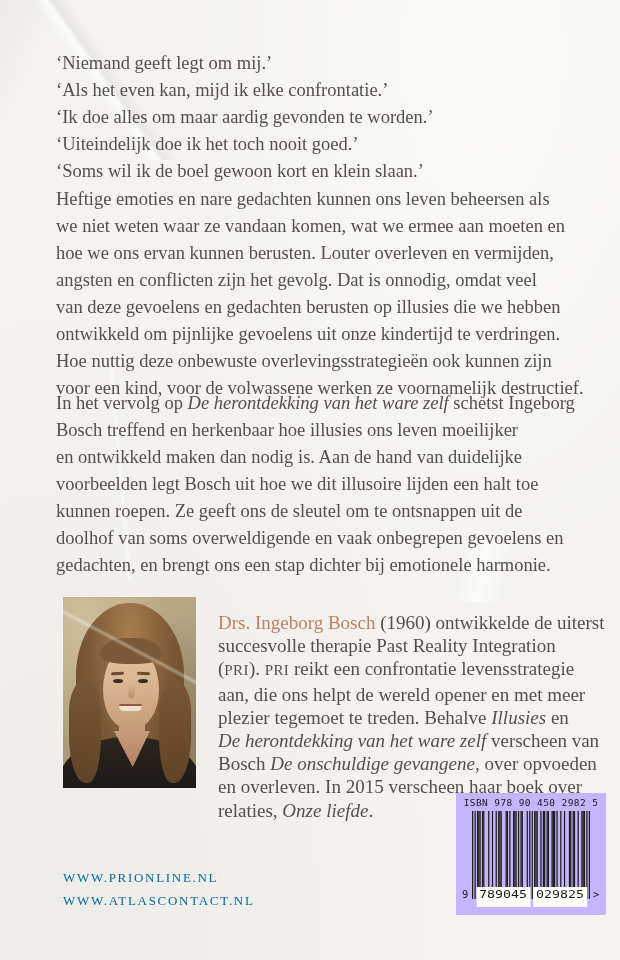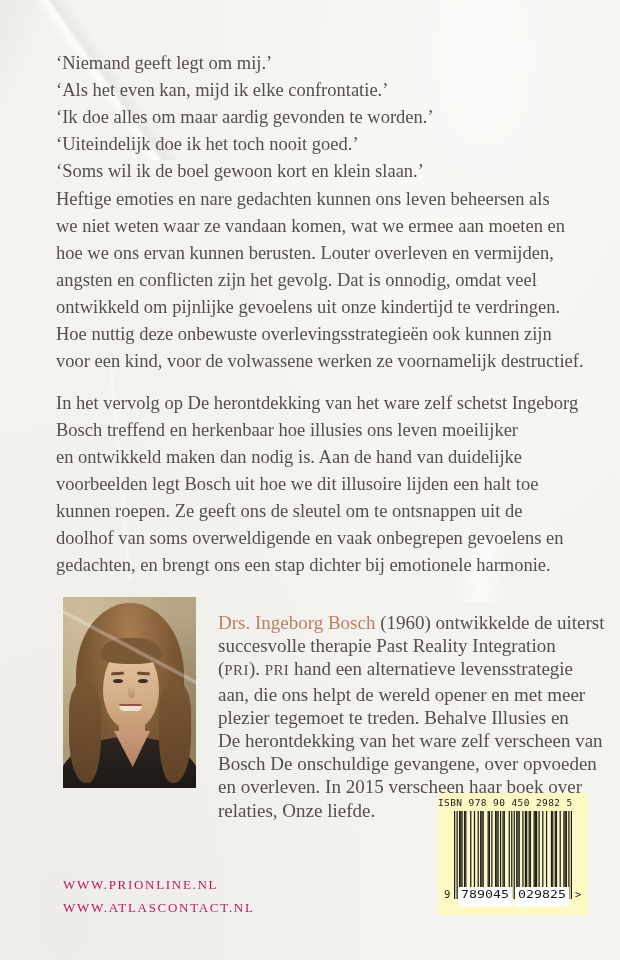--- a/index.html
+++ b/index.html
@@ -42,21 +42,21 @@
   #quotes{top:50px;}
   #para1{top:186px;}
   #para2{top:390px;}
 
   #bio{
     position:absolute;left:218px;top:611px;
     font-size:19px;line-height:23.2px;color:var(--text);
   }
   #bio .ln{white-space:pre;}
 
-  .s-i{}
+  .s-i{font-style:italic;}
   .s-c{color:var(--accent);}
   .s-sc{font-size:0.79em;letter-spacing:.4px;margin-top:7px;}
 
   
   .photo{
     position:absolute;left:63px;top:597px;width:133px;height:191px;
     overflow:hidden;
     background:
       radial-gradient(ellipse at 15% 12%, #cdbd9b 0%, rgba(205,189,155,0) 55%),
       radial-gradient(ellipse at 92% 75%, #8d7d5e 0%, rgba(141,125,94,0) 60%),
@@ -113,26 +113,26 @@
     left:16px;top:59px;width:23px;height:7px;z-index:6;
     background:#ece3d4;border-radius:3px 3px 9px 9px;
     border-top:2px solid #93563f;
   }
   .ph-scratch{
     left:0;top:0;width:133px;height:100px;z-index:7;
     background:linear-gradient(28deg, transparent 48%, rgba(255,255,255,.35) 50%, transparent 52%);
   }
 
   
-  #links{position:absolute;left:63px;top:866px;font-size:13px;letter-spacing:1.7px;color:#be185d;line-height:23px;margin-top:7px;}
+  #links{position:absolute;left:63px;top:866px;font-size:13px;letter-spacing:1.7px;color:#0369a1;line-height:23px;}
 
   
   #barcode{
-    position:absolute;left:438px;top:793px;width:150px;
-    background:#fef9c3;padding:4px 0 8px;
+    position:absolute;left:456px;top:793px;width:150px;
+    background:#c4b5fd;padding:4px 0 8px;text-align:center;
   }
   .bc-label{
     font-family:"DejaVu Sans Mono",monospace;
     font-size:9.5px;letter-spacing:.4px;color:#1b1b1a;white-space:pre;
   }
   .bc-wrap{position:relative;width:118px;height:96px;margin:3px auto 0;}
   .bc-wrap svg{position:absolute;left:-12px;top:0;}
 </style>
 </head>
 <body>
@@ -147,20 +147,21 @@
     <div class="ln"><span>‘Ik doe alles om maar aardig gevonden te worden.’</span></div>
     <div class="ln"><span>‘Uiteindelijk doe ik het toch nooit goed.’</span></div>
     <div class="ln"><span>‘Soms wil ik de boel gewoon kort en klein slaan.’</span></div>
   </div>
 
 <div id="para1" class="textblock">
     <div class="ln"><span>Heftige emoties en nare gedachten kunnen ons leven beheersen als</span></div>
     <div class="ln"><span>we niet weten waar ze vandaan komen, wat we ermee aan moeten en</span></div>
     <div class="ln"><span>hoe we ons ervan kunnen berusten. Louter overleven en vermijden,</span></div>
     <div class="ln"><span>angsten en conflicten zijn het gevolg. Dat is onnodig, omdat veel</span></div>
+    <div class="ln"><span>van deze gevoelens en gedachten berusten op illusies die we hebben</span></div>
     <div class="ln"><span>ontwikkeld om pijnlijke gevoelens uit onze kindertijd te verdringen.</span></div>
     <div class="ln"><span>Hoe nuttig deze onbewuste overlevingsstrategieën ook kunnen zijn</span></div>
     <div class="ln"><span>voor een kind, voor de volwassene werken ze voornamelijk destructief.</span></div>
   </div>
 
 <div id="para2" class="textblock">
     <div class="ln"><span>In het vervolg op </span><span class="s-i">De herontdekking van het ware zelf</span><span> schetst Ingeborg</span></div>
     <div class="ln"><span>Bosch treffend en herkenbaar hoe illusies ons leven moeilijker</span></div>
     <div class="ln"><span>en ontwikkeld maken dan nodig is. Aan de hand van duidelijke</span></div>
     <div class="ln"><span>voorbeelden legt Bosch uit hoe we dit illusoire lijden een halt toe</span></div>
@@ -183,21 +184,21 @@
     <div class="ph-eyeR"></div>
     <div class="ph-nose"></div>
     <div class="ph-teeth"></div>
   </div>
   <div class="ph-scratch"></div>
 </div>
 
 <div id="bio">
     <div class="ln"><span class="s-c">Drs. Ingeborg Bosch</span><span> (1960) ontwikkelde de uiterst</span></div>
     <div class="ln"><span>succesvolle therapie Past Reality Integration</span></div>
-    <div class="ln"><span>(</span><span class="s-sc">PRI</span><span>). </span><span class="s-sc">PRI</span><span> hand een alternatieve levensstrategie</span></div>
+    <div class="ln"><span>(</span><span class="s-sc">PRI</span><span>). </span><span class="s-sc">PRI</span><span> reikt een confrontatie levensstrategie</span></div>
     <div class="ln"><span>aan, die ons helpt de wereld opener en met meer</span></div>
     <div class="ln"><span>plezier tegemoet te treden. Behalve </span><span class="s-i">Illusies</span><span> en</span></div>
     <div class="ln"><span class="s-i">De herontdekking van het ware zelf</span><span> verscheen van</span></div>
     <div class="ln"><span>Bosch </span><span class="s-i">De onschuldige gevangene</span><span>, over opvoeden</span></div>
     <div class="ln"><span>en overleven. In 2015 verscheen haar boek over</span></div>
     <div class="ln"><span>relaties, </span><span class="s-i">Onze liefde</span><span>.</span></div>
   </div>
 
 <div id="links">
   <div class="ln">WWW.PRIONLINE.NL</div>

